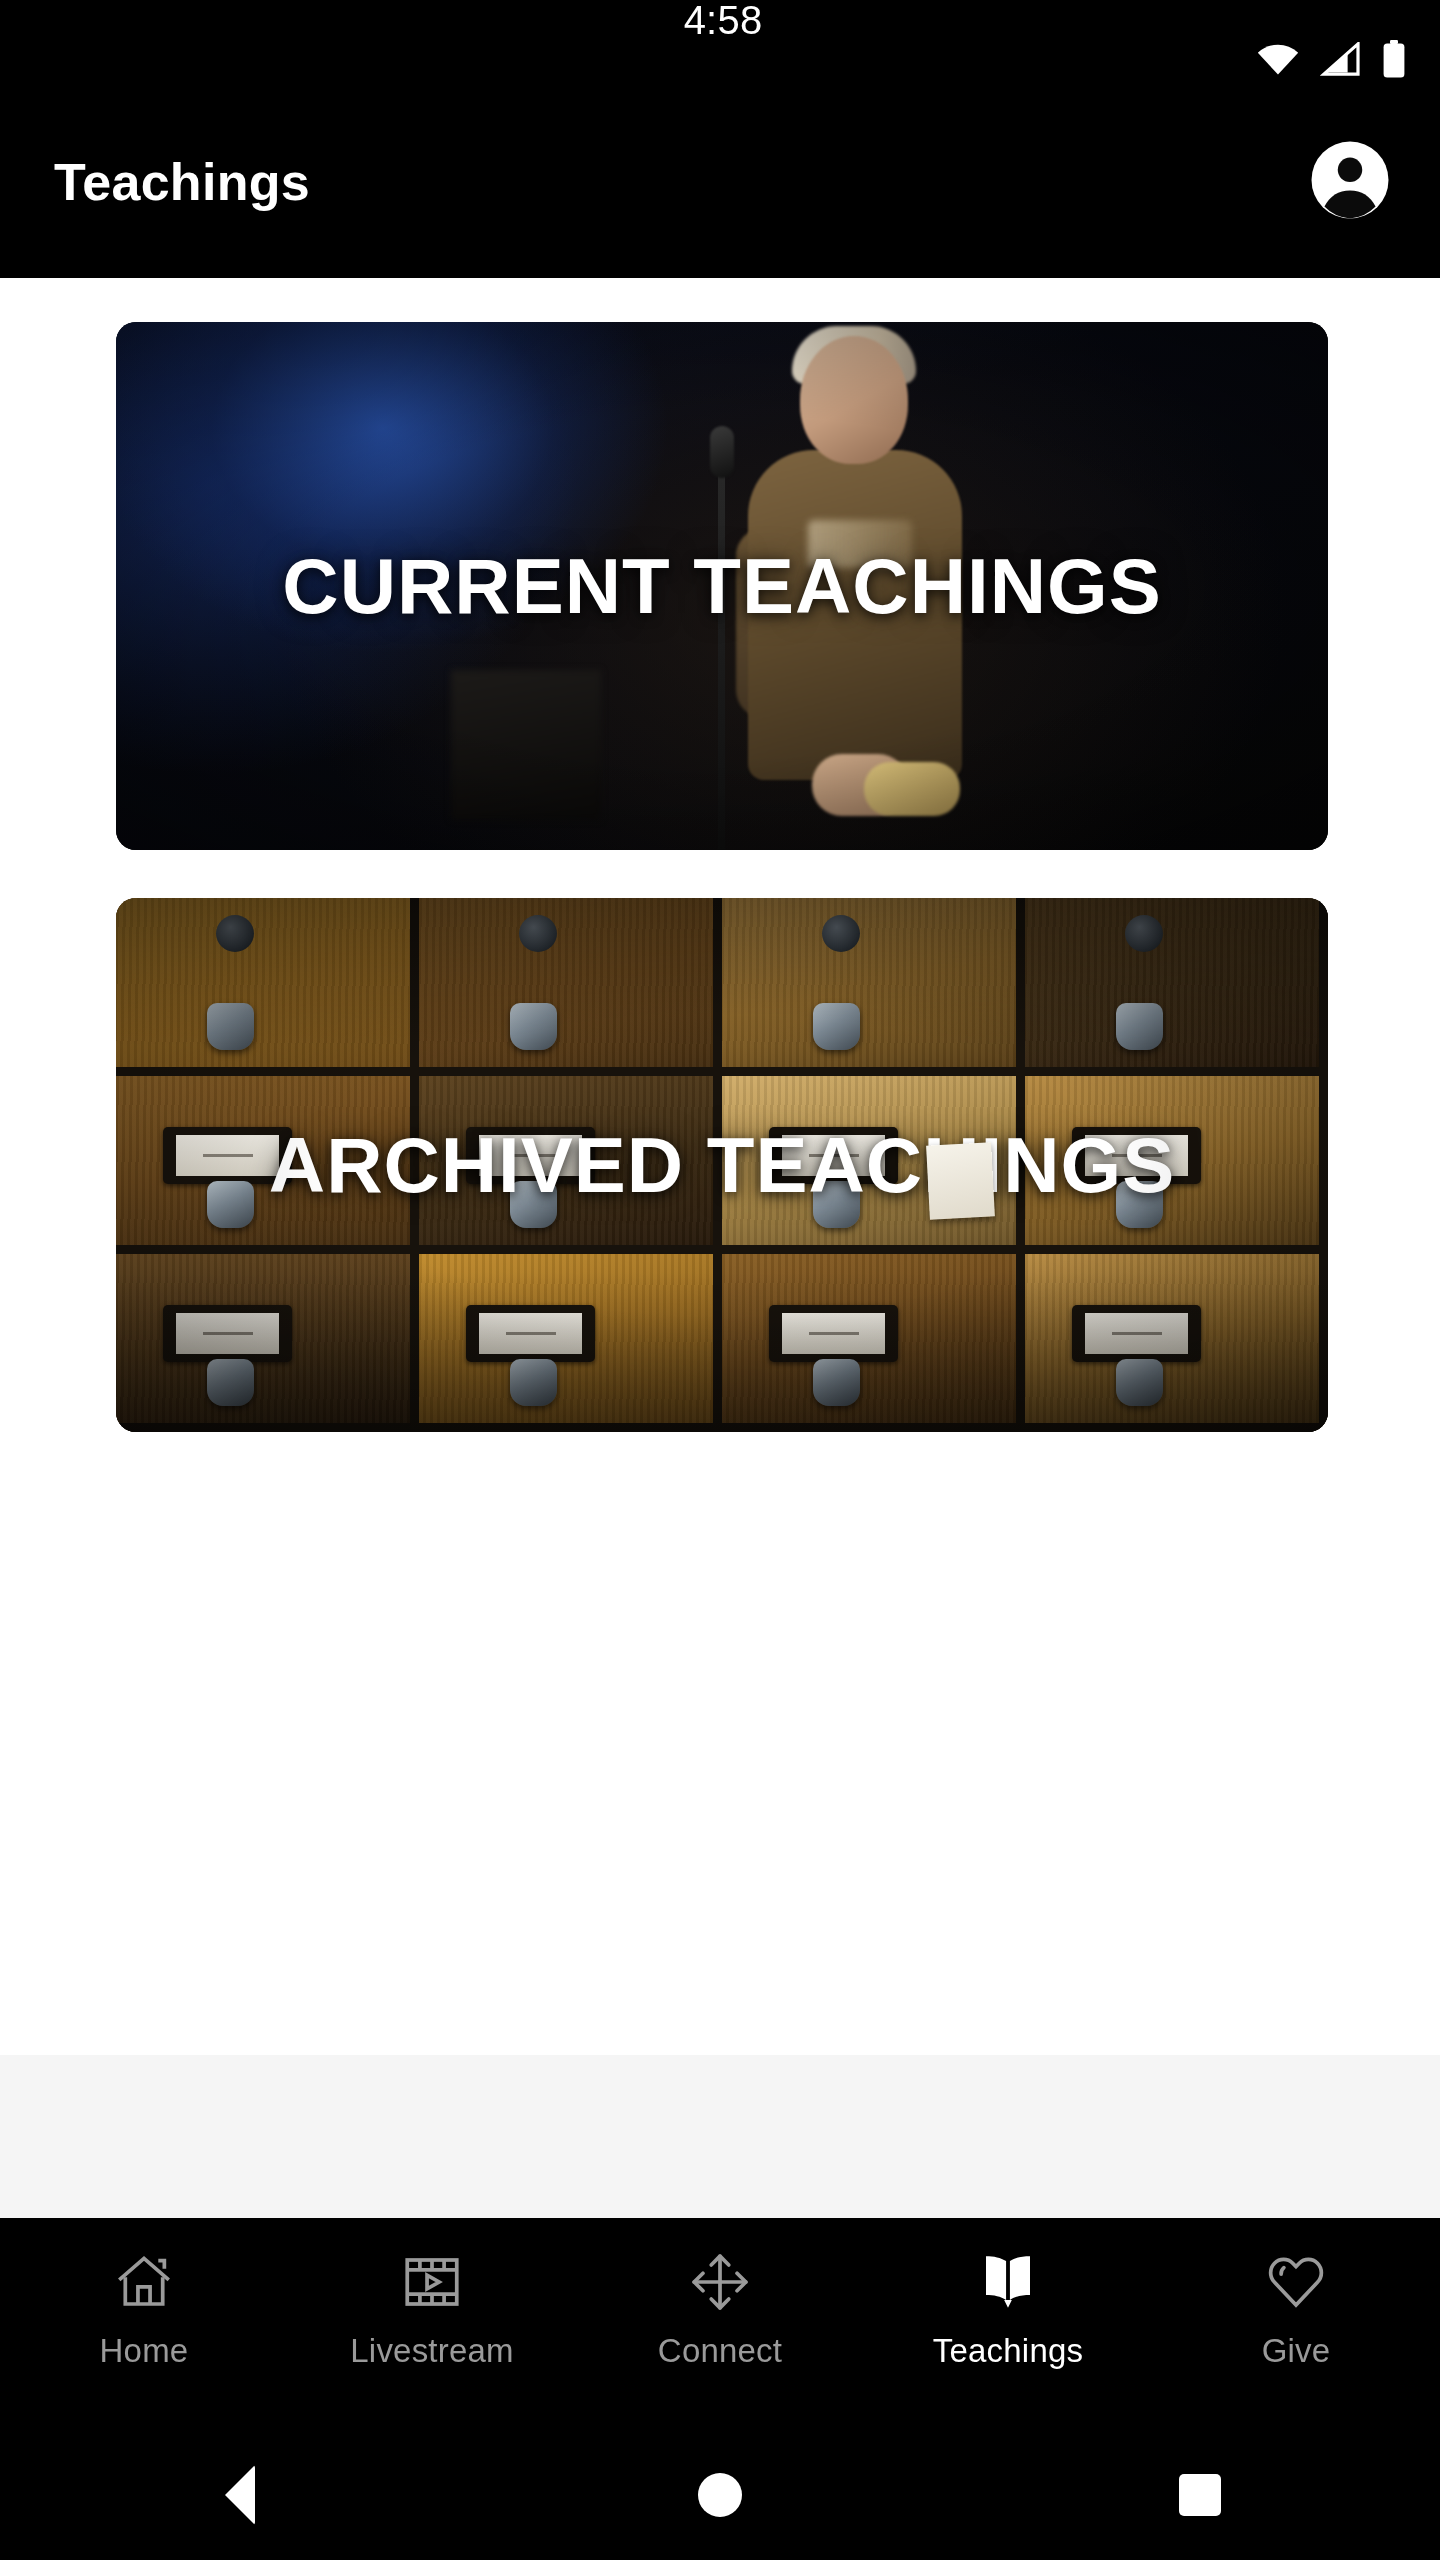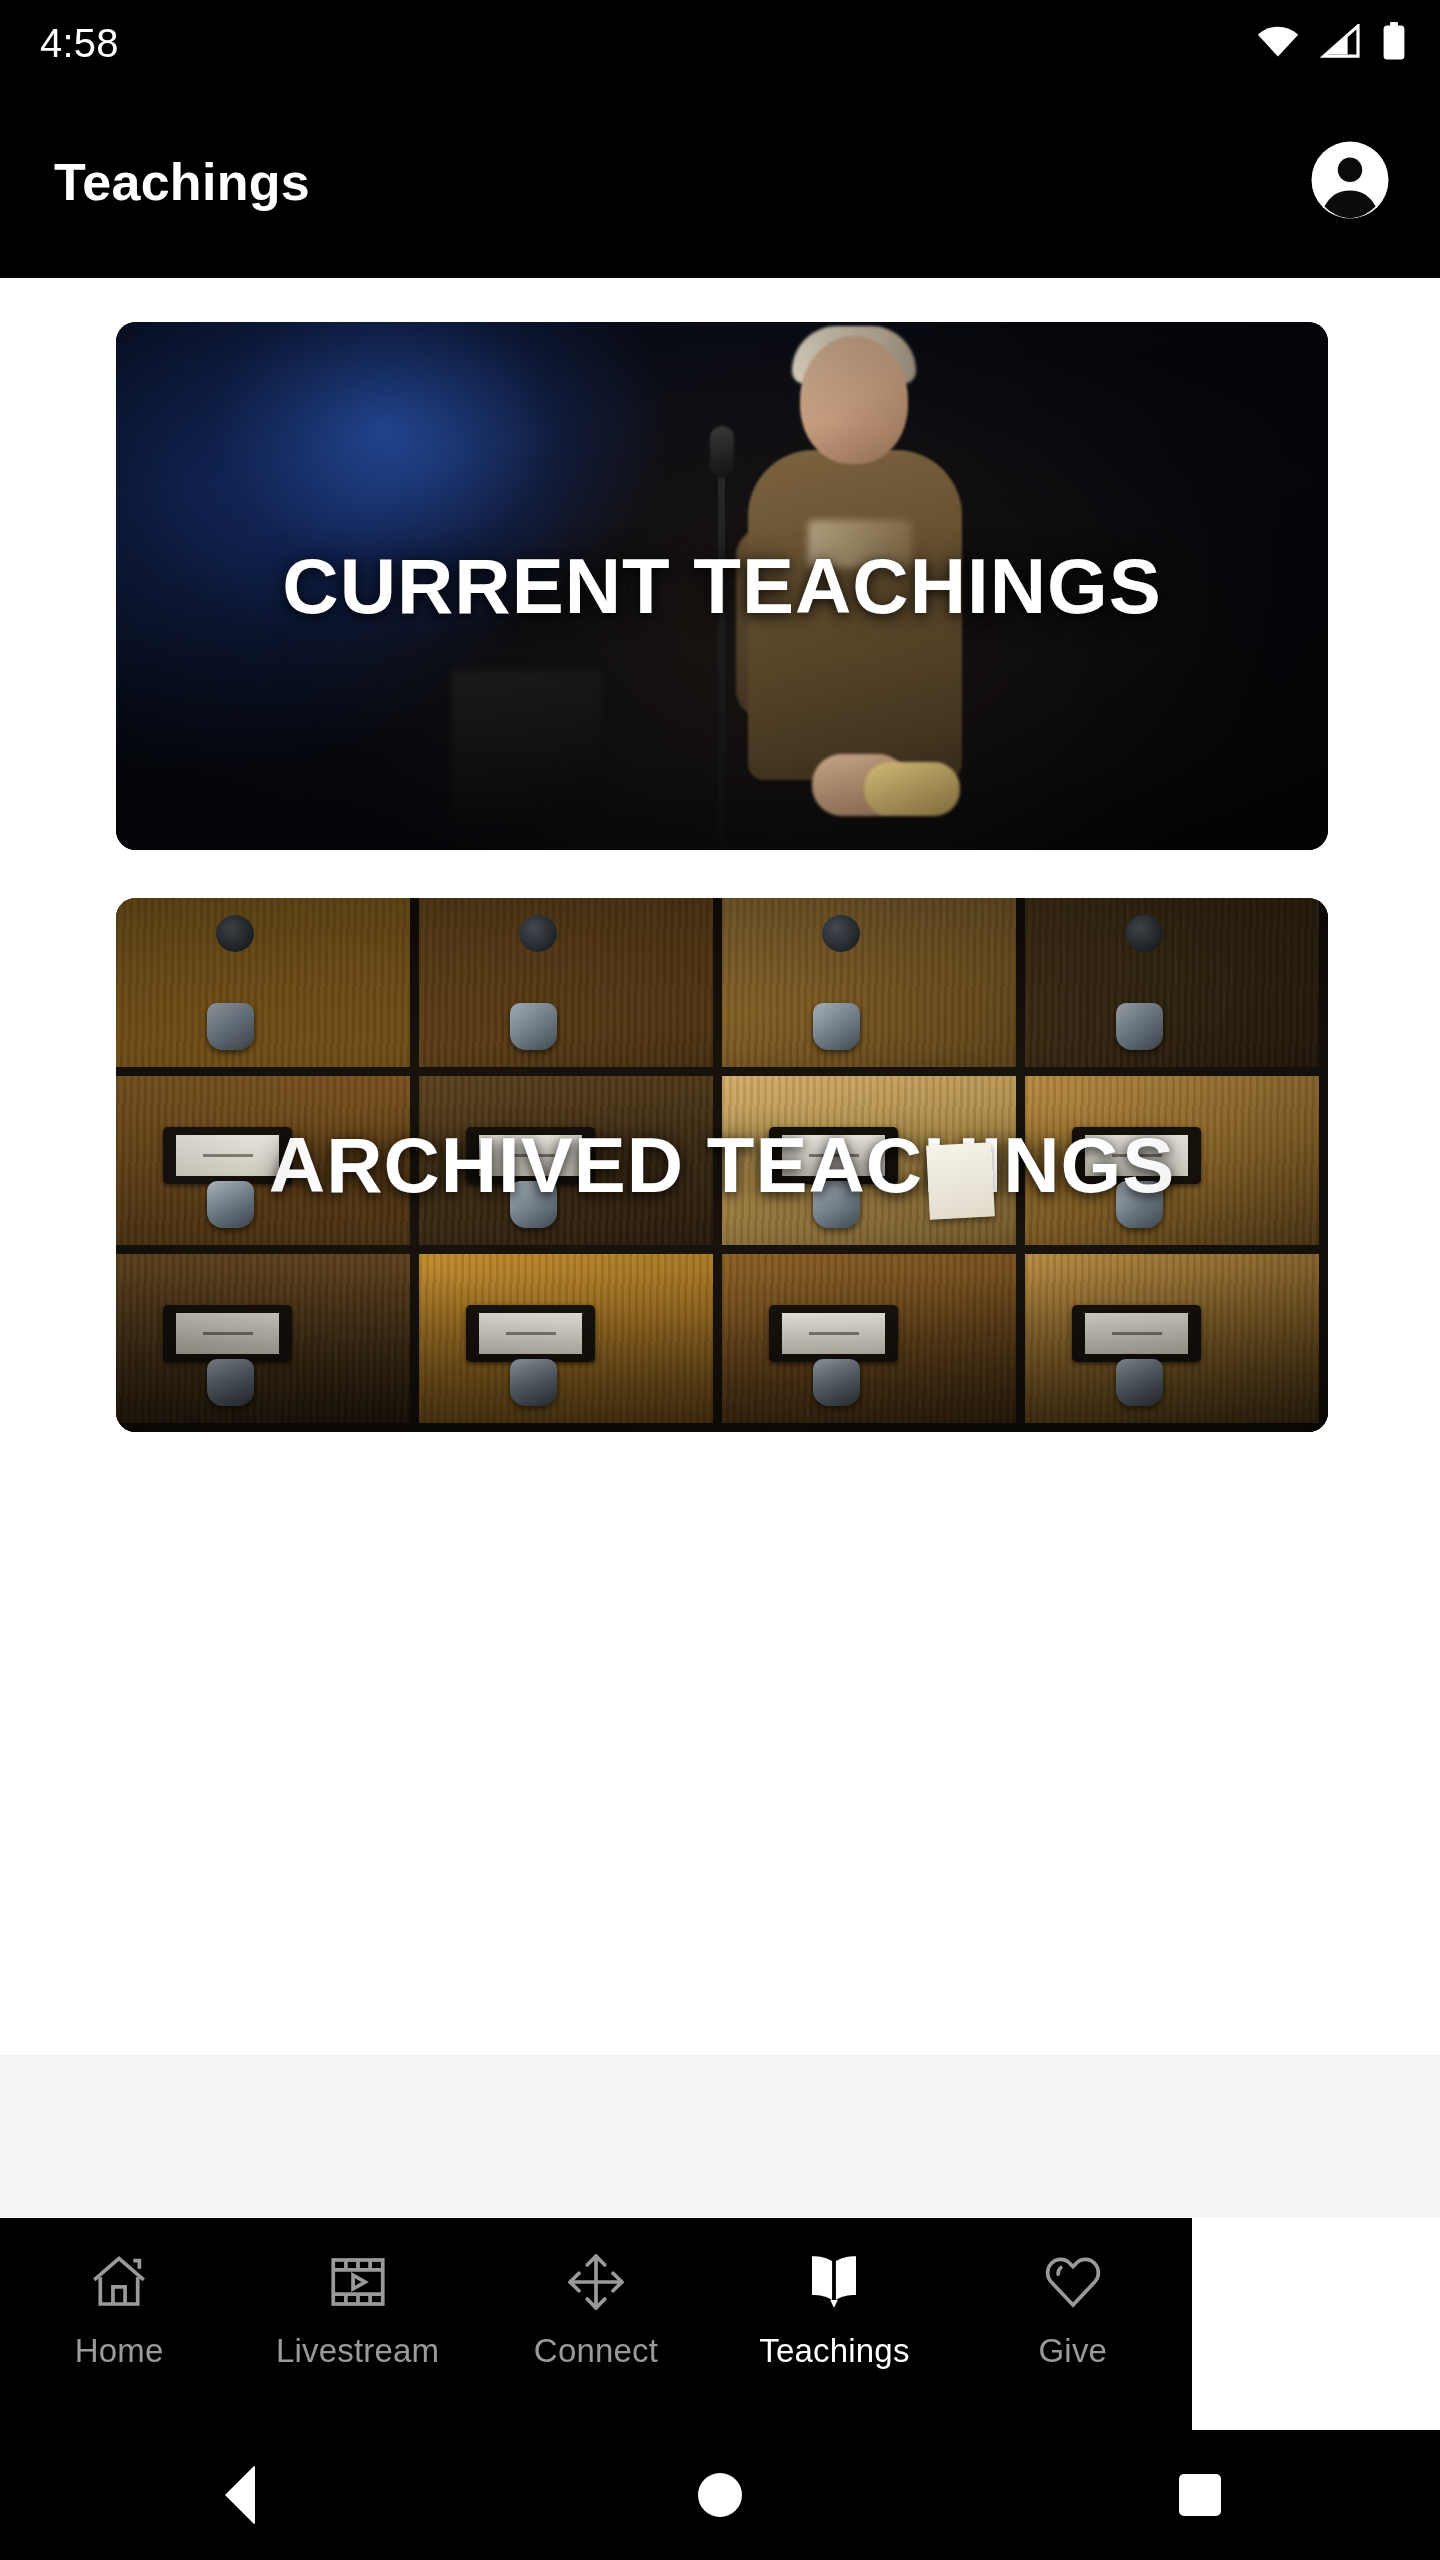--- a/index.html
+++ b/index.html
@@ -15,20 +15,21 @@
     background:#ffffff;
   }
 
   
   #status-bar {
     position:absolute; left:0; top:0;
     width:1440px; height:86px;
     background:#000000;
     display:flex; align-items:center;
     padding:0 34px 0 40px;
+    flex-direction:column;
   }
   #status-clock {
     color:#ffffff;
     font-size:40px;
     letter-spacing:0.2px;
     line-height:1;
   }
   #status-icons {
     margin-left:auto;
     display:flex; align-items:center; gap:20px;
@@ -328,21 +329,21 @@
   
   #filler-panel {
     position:absolute; left:0; top:2055px;
     width:1440px; height:163px;
     background:#f5f5f5;
   }
 
   
   #bottom-nav {
     position:absolute; left:0; top:2218px;
-    width:1192px; height:212px;
+    width:1440px; height:212px;
     background:#000000;
     display:flex; align-items:center;
   }
   .nav-item {
     flex:1;
     height:100%;
     display:flex; flex-direction:column;
     align-items:center; justify-content:flex-start;
     padding-top:28px;
     cursor:pointer;

